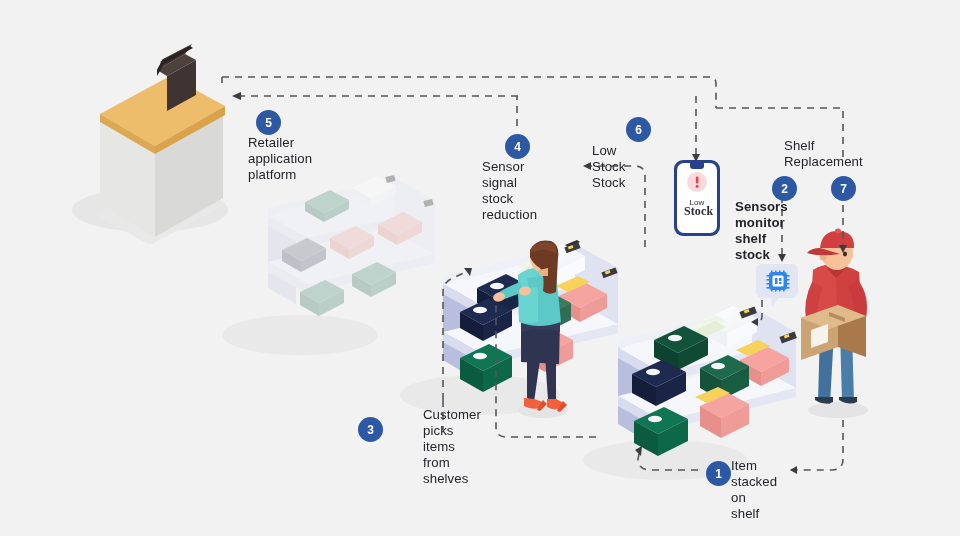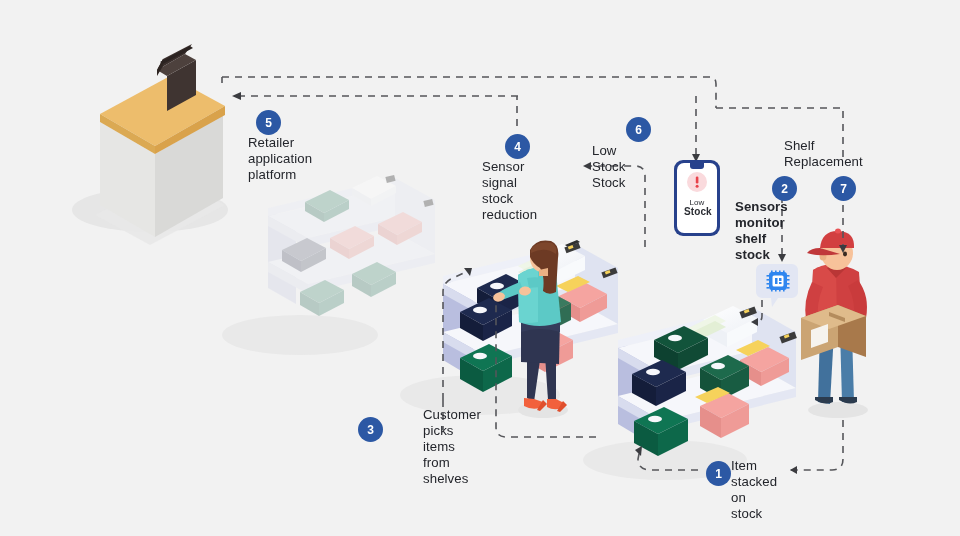--- a/index.html
+++ b/index.html
@@ -382,21 +382,21 @@
       <path d="M690 163 h14 a0 0 0 0 1 0 0 v3 a3 3 0 0 1 -3 3 h-8 a3 3 0 0 1 -3 -3 z" fill="#27418c"></path>
       <circle cx="697" cy="182" r="10" fill="#fadadd"></circle>
       <rect x="695.8" y="176.5" width="2.6" height="7" rx="1.2" fill="#e8424a"></rect>
       <circle cx="697.1" cy="186.2" r="1.5" fill="#e8424a"></circle>
     </g>
   </svg>
 
   <div class="step">
     <div class="badge" style="left:706px;top:461px;">1</div>
     <div class="lbl" style="left:731px;top:458px;">Item stacked
-on stock</div>
+on shelf</div>
   </div>
 
   <div class="step">
     <div class="badge" style="left:772px;top:176px;">2</div>
     <div class="lbl" style="left:735px;top:199px;font-weight:bold;">Sensors monitor
 shelf stock</div>
   </div>
 
   <div class="step">
     <div class="badge" style="left:358px;top:417px;">3</div>
@@ -421,15 +421,15 @@
     <div class="lbl" style="left:592px;top:143px;">Low Stock Stock</div>
   </div>
 
   <div class="step">
     <div class="badge" style="left:831px;top:176px;">7</div>
     <div class="lbl" style="left:784px;top:138px;">Shelf
 Replacement</div>
   </div>
 
   <div class="lbl" style="left:684px;top:198px;width:26px;text-align:center;font-size:8px;line-height:9px;font-weight:normal;color:#2b2d33;">Low</div>
-  <div class="lbl" style="left:684px;top:207px;width:26px;text-align:center;font-size:10px;line-height:9px;font-weight:bold;color:#2b2d33;">Stock</div>
+  <div class="lbl" style="left:684px;top:207px;width:26px;text-align:center;font-size:12px;line-height:9px;font-weight:bold;color:#2b2d33;font-family:Liberation Serif, serif;">Stock</div>
 
 </div>
 
 </body></html>

